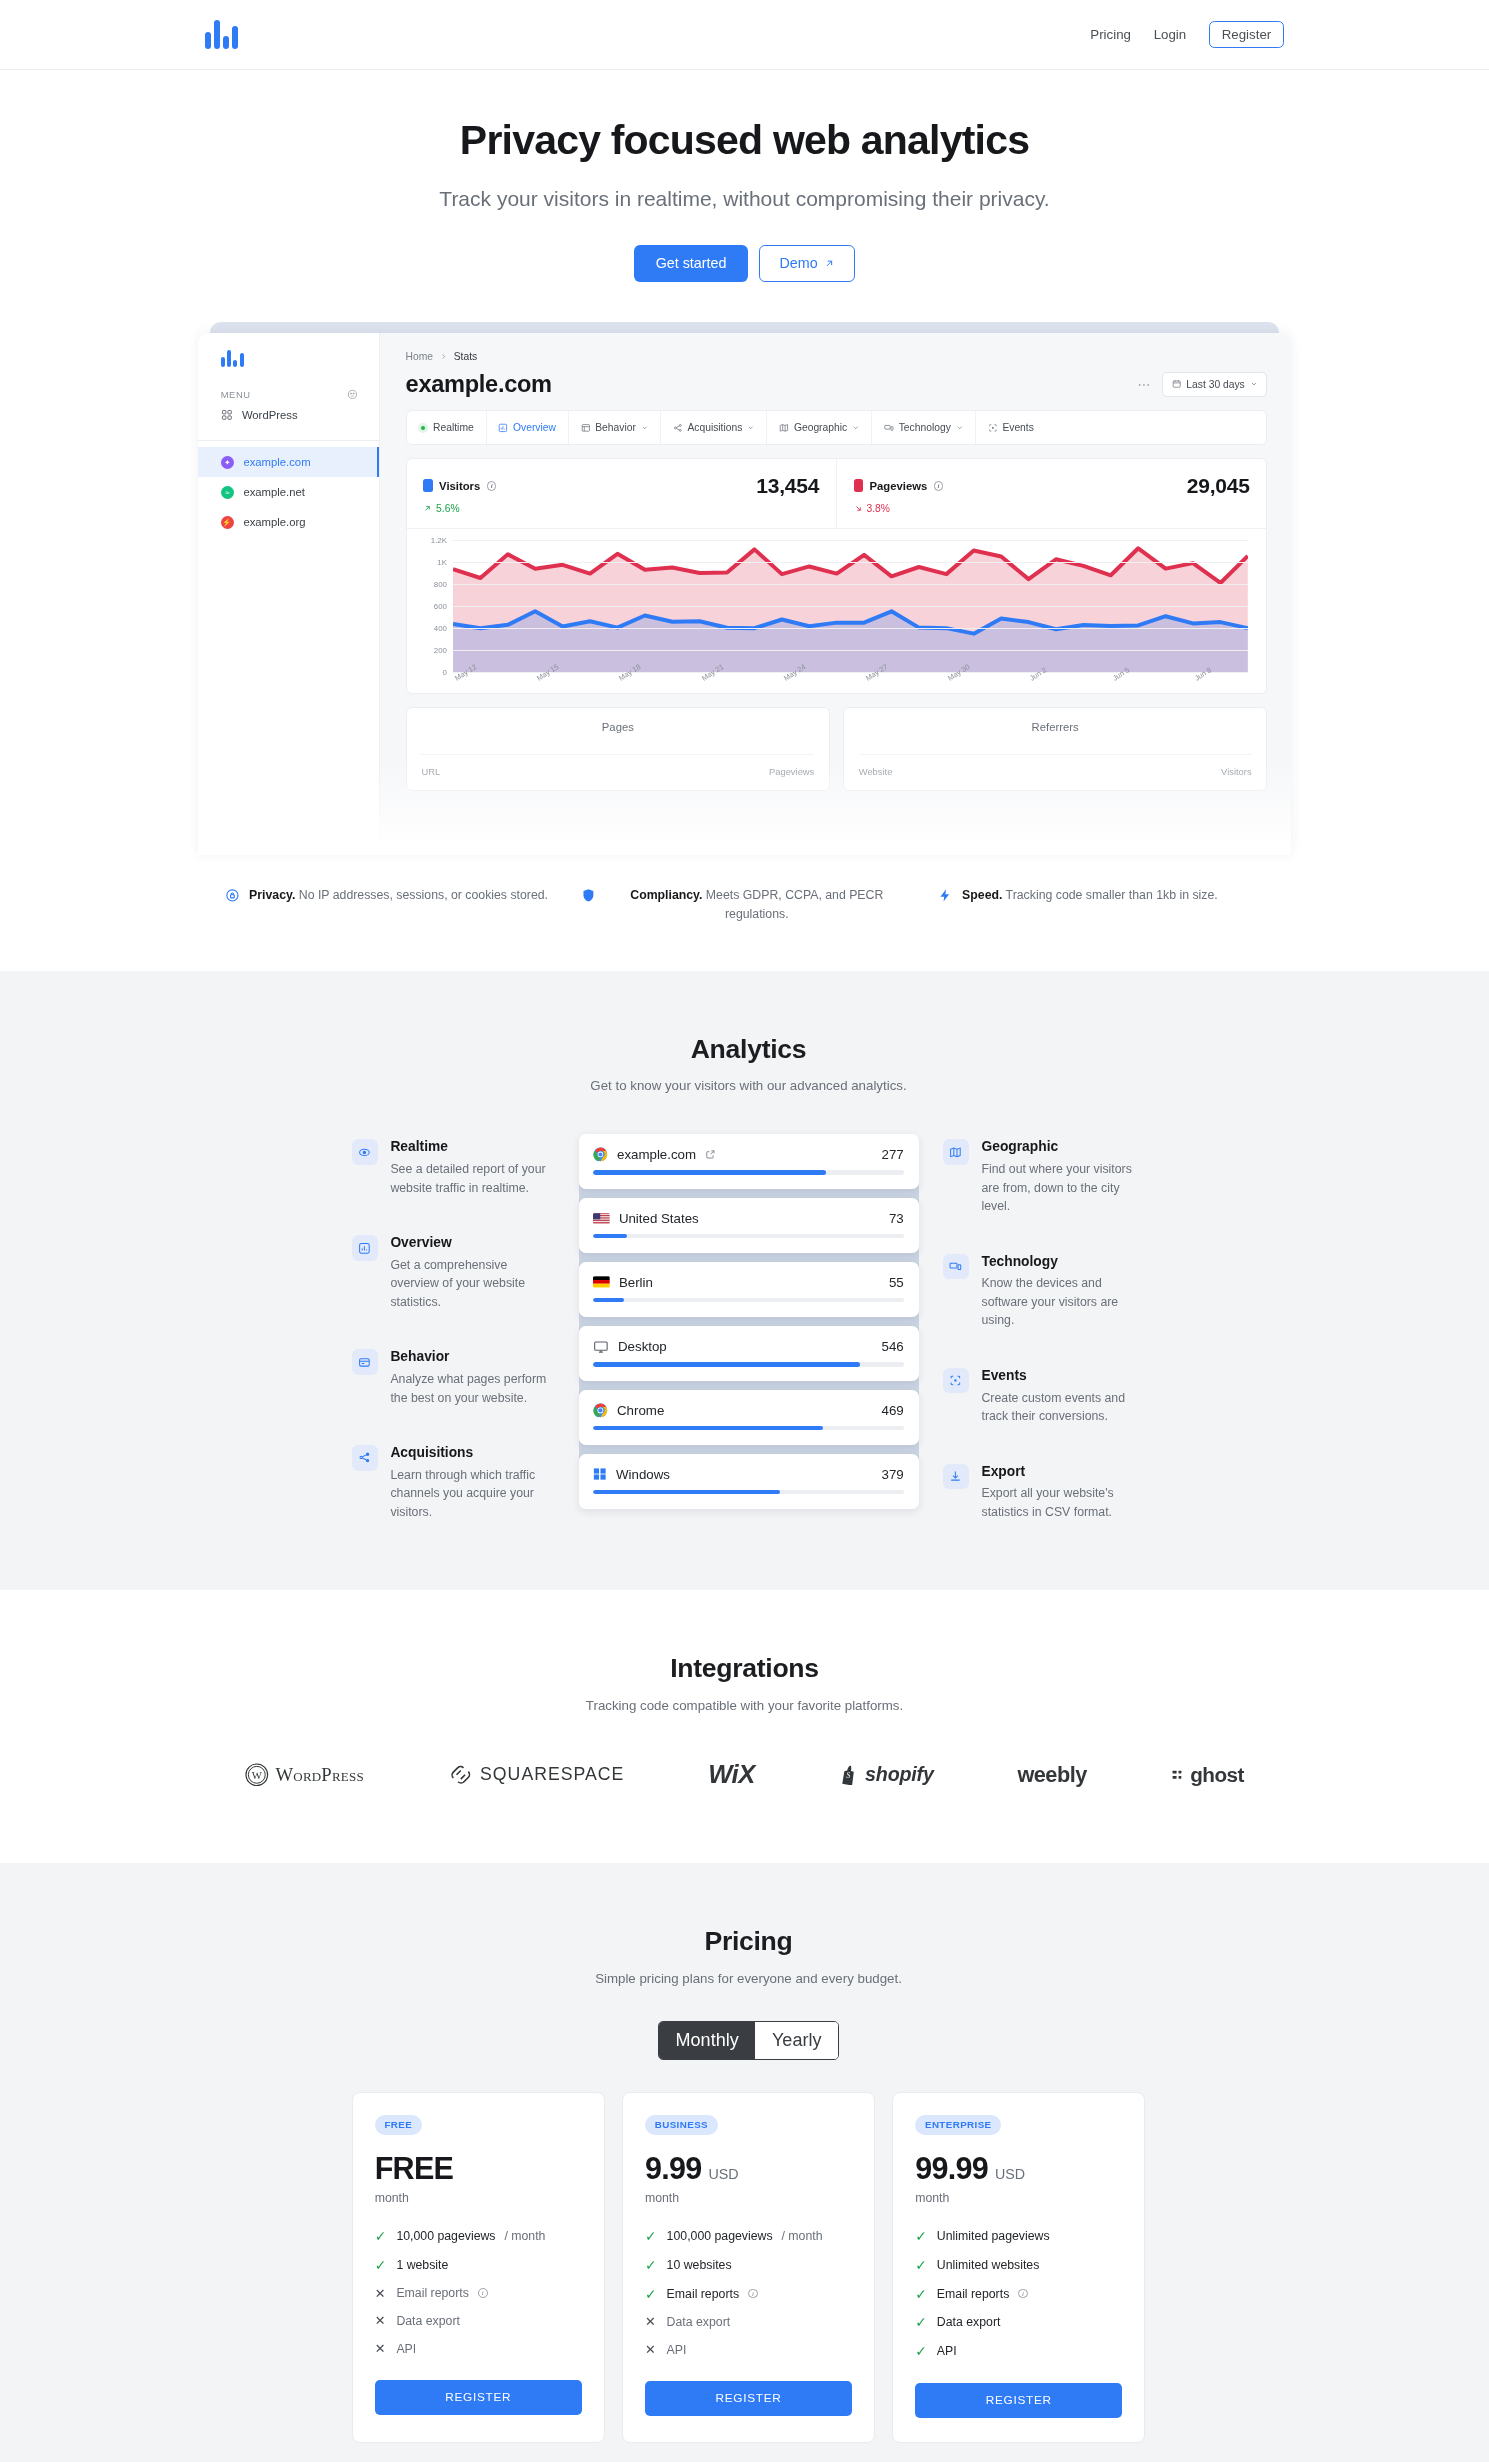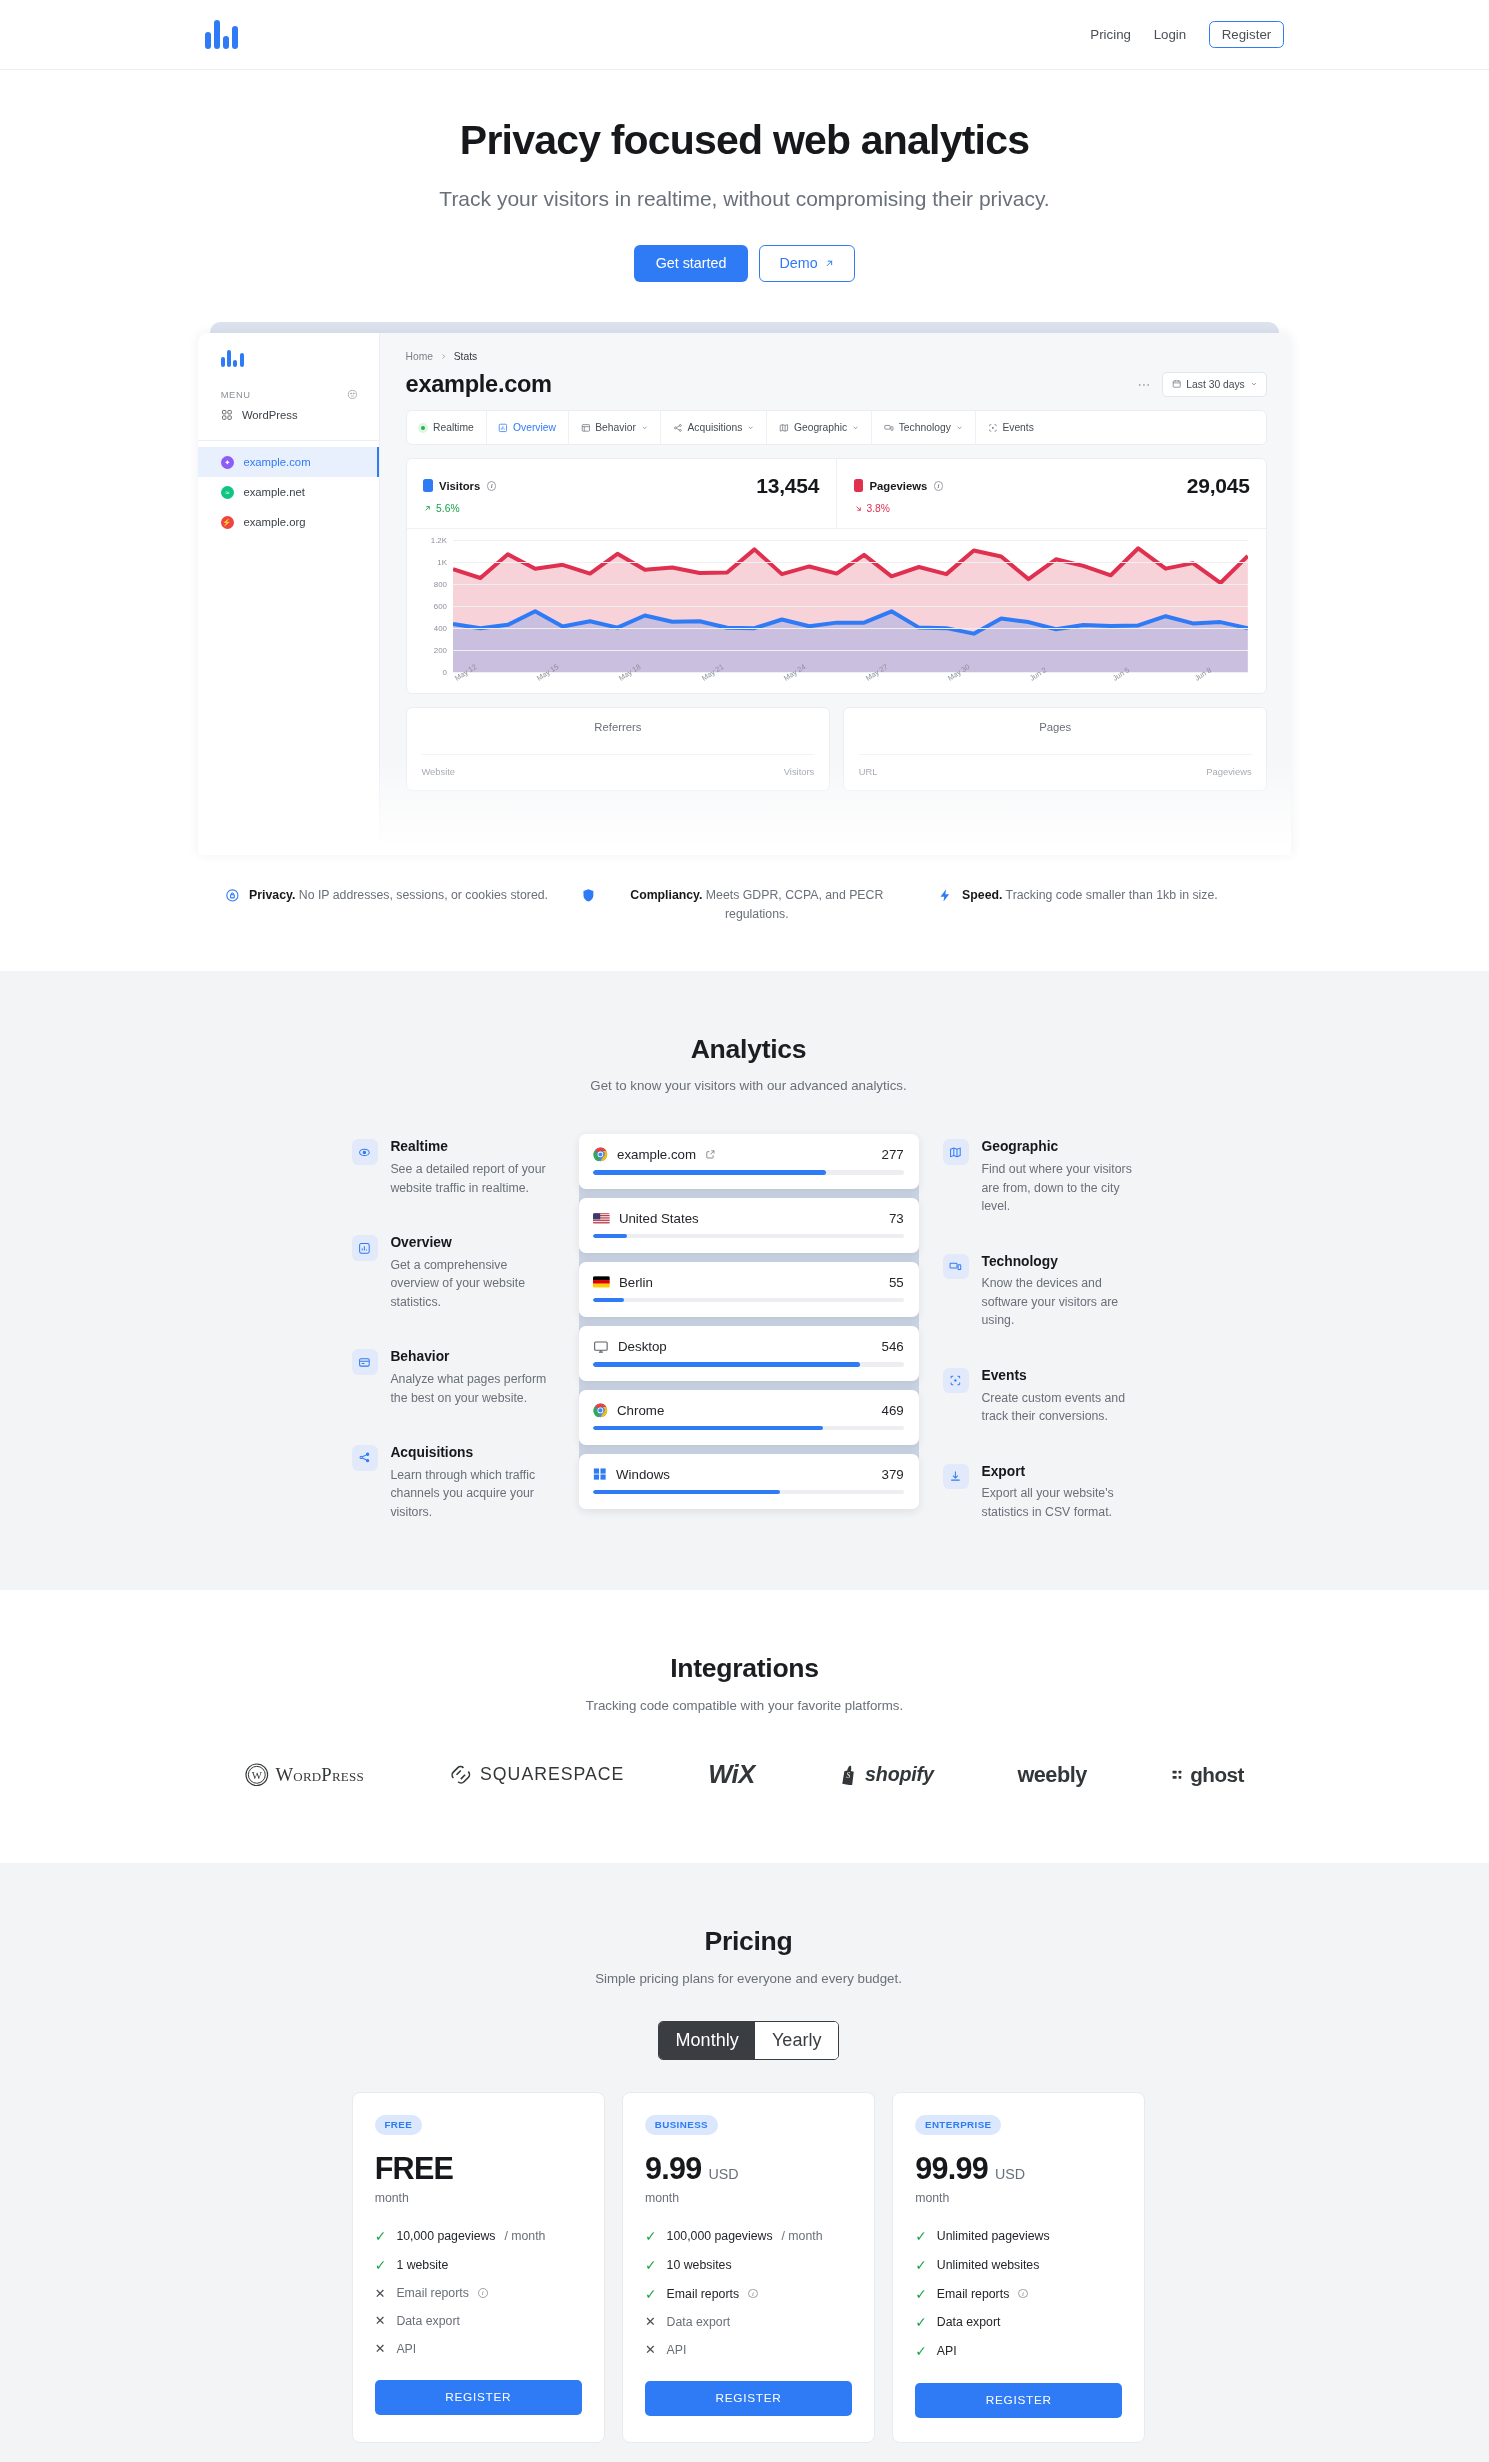--- a/index.html
+++ b/index.html
@@ -444,31 +444,31 @@
                     <div class="xtick" style="left: 72.4138%; top: 2px;">Jun 2</div>
                     <div class="xtick" style="left: 82.7586%; top: 2px;">Jun 5</div>
                     <div class="xtick" style="left: 93.1034%; top: 2px;">Jun 8</div>
                   </div>
               </div>
             </div>
           </div>
 
           <div class="two-cards">
             <div class="mini-card">
+              <div class="mini-title">Pages</div>
+              <div class="mini-head">
+                <span>URL</span>
+                <span>Pageviews</span>
+              </div>
+            </div>
+            <div class="mini-card">
               <div class="mini-title">Referrers</div>
               <div class="mini-head">
                 <span>Website</span>
                 <span>Visitors</span>
-              </div>
-            </div>
-            <div class="mini-card">
-              <div class="mini-title">Pages</div>
-              <div class="mini-head">
-                <span>URL</span>
-                <span>Pageviews</span>
               </div>
             </div>
           </div>
         </div>
       </div>
     </div>
 
     <div class="bullets">
       <div class="bullet">
         <span class="bico">

